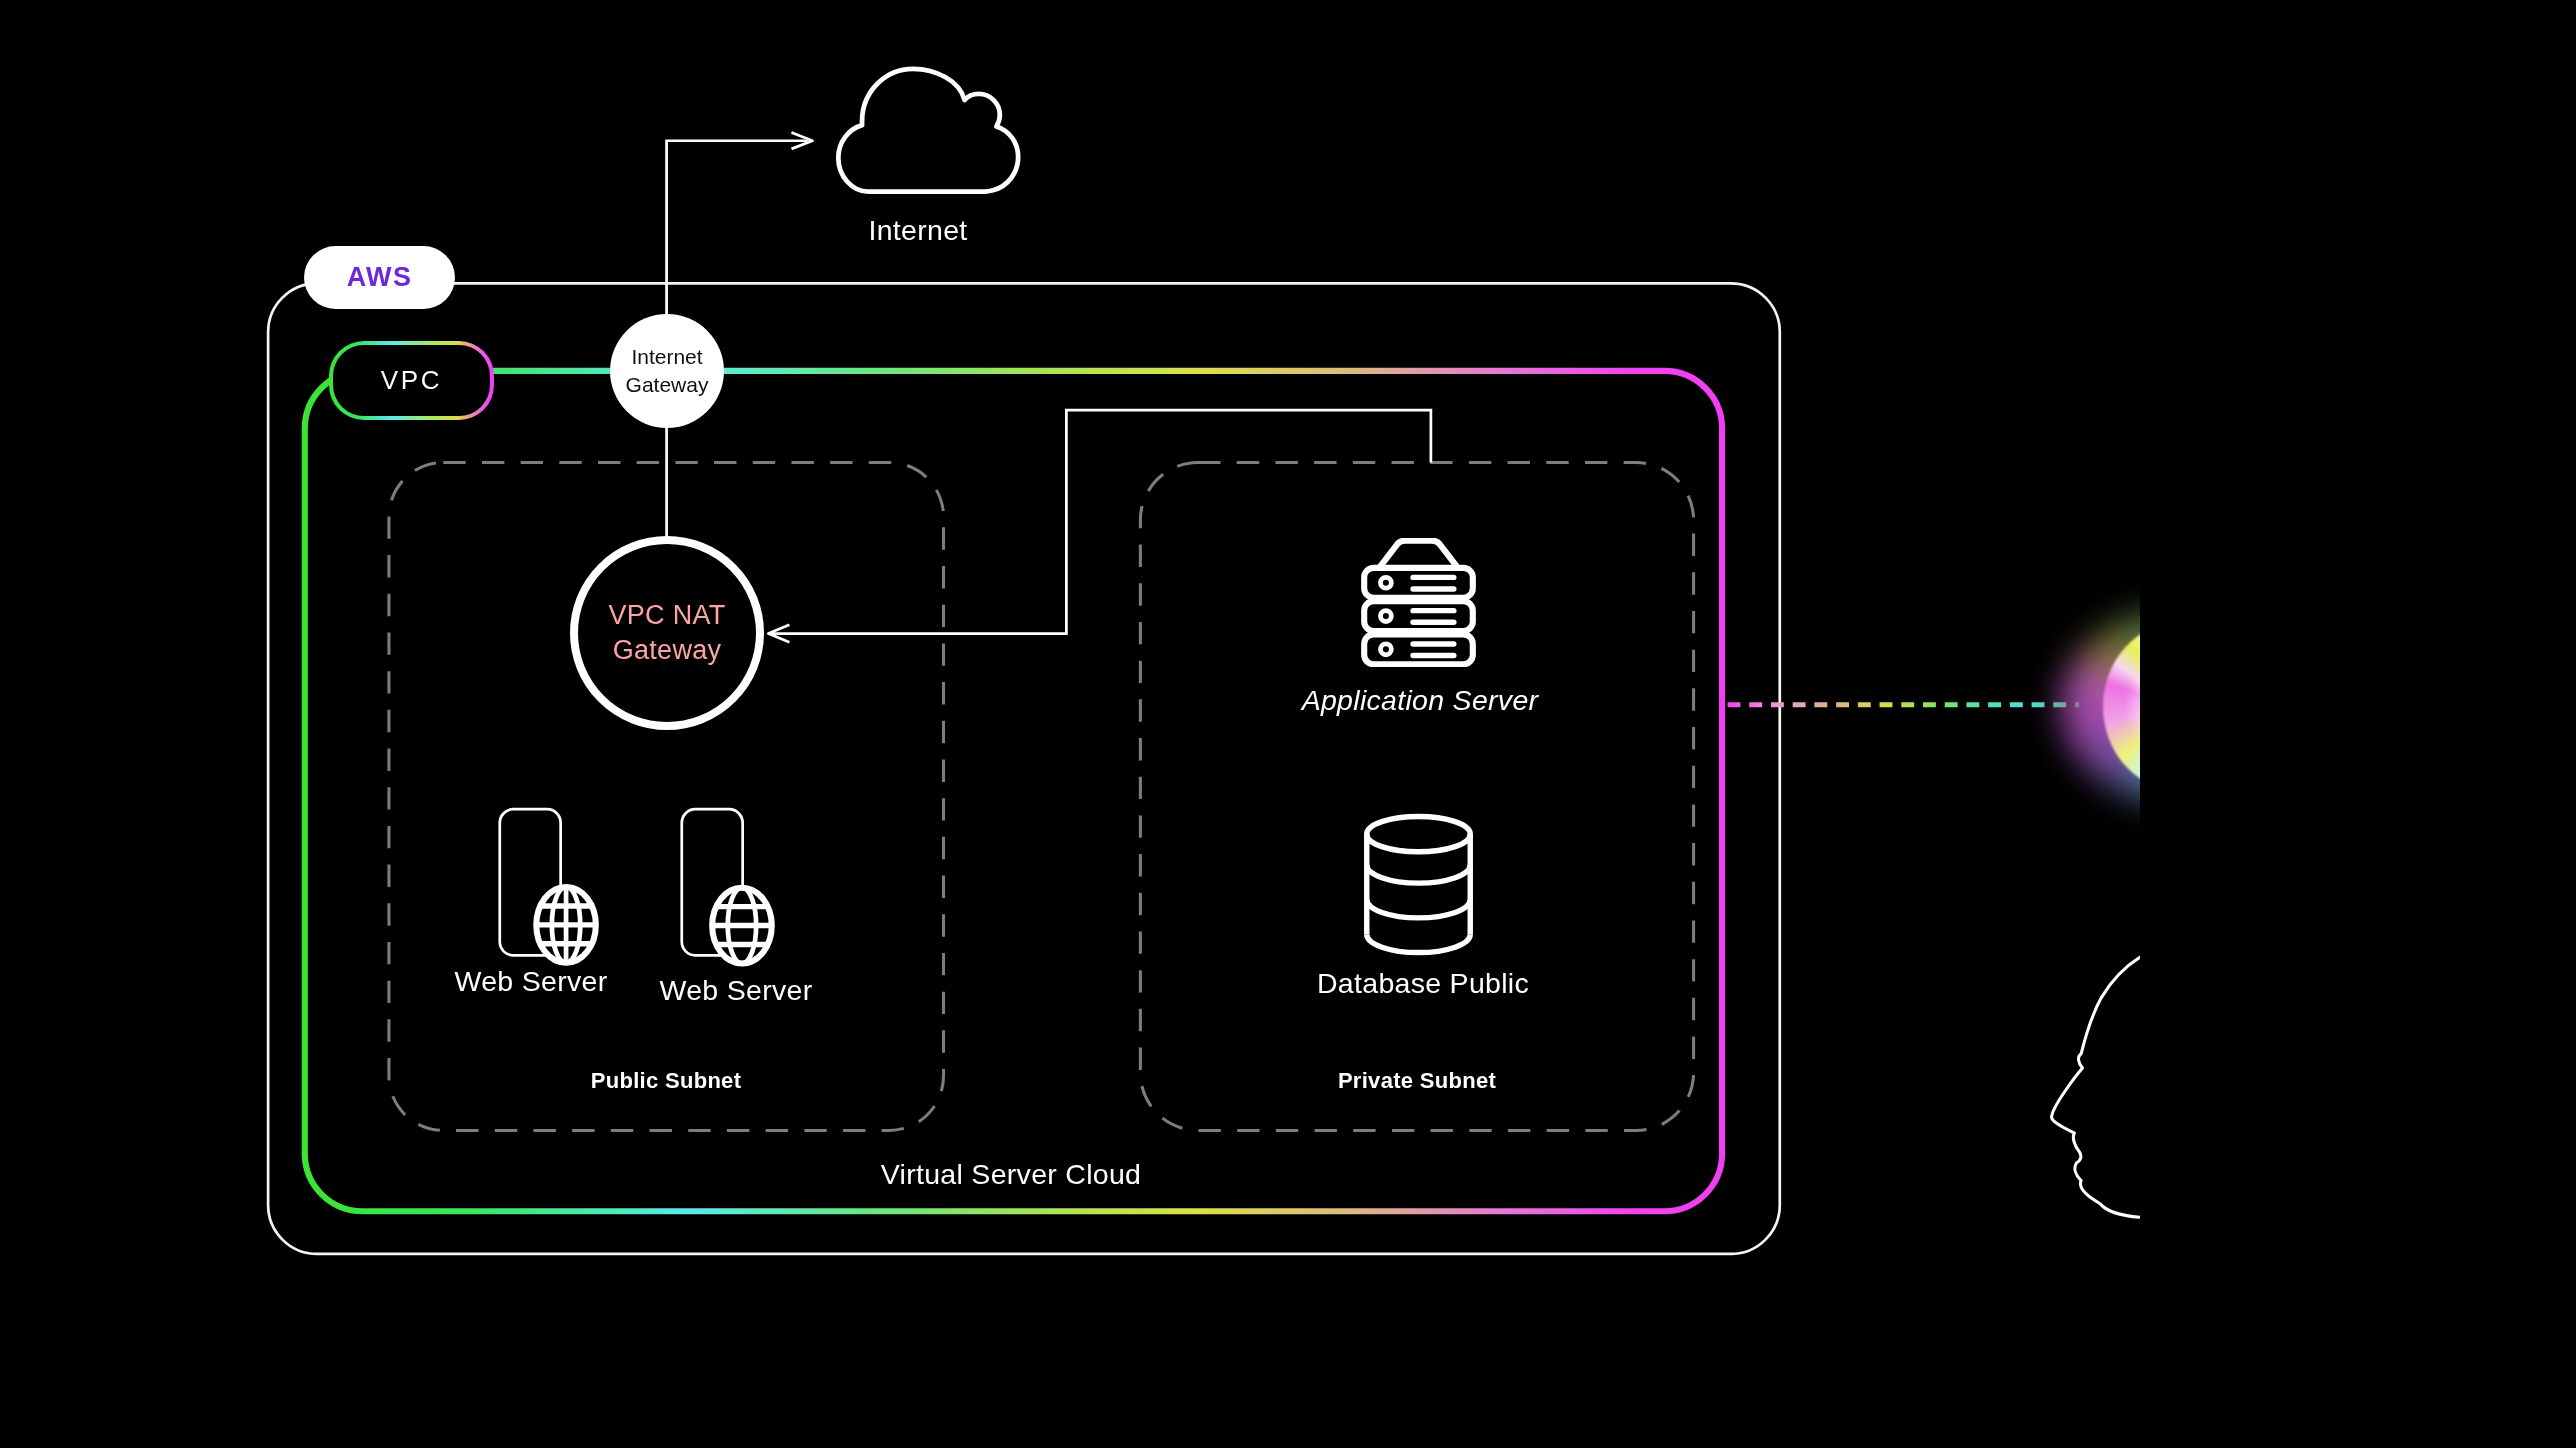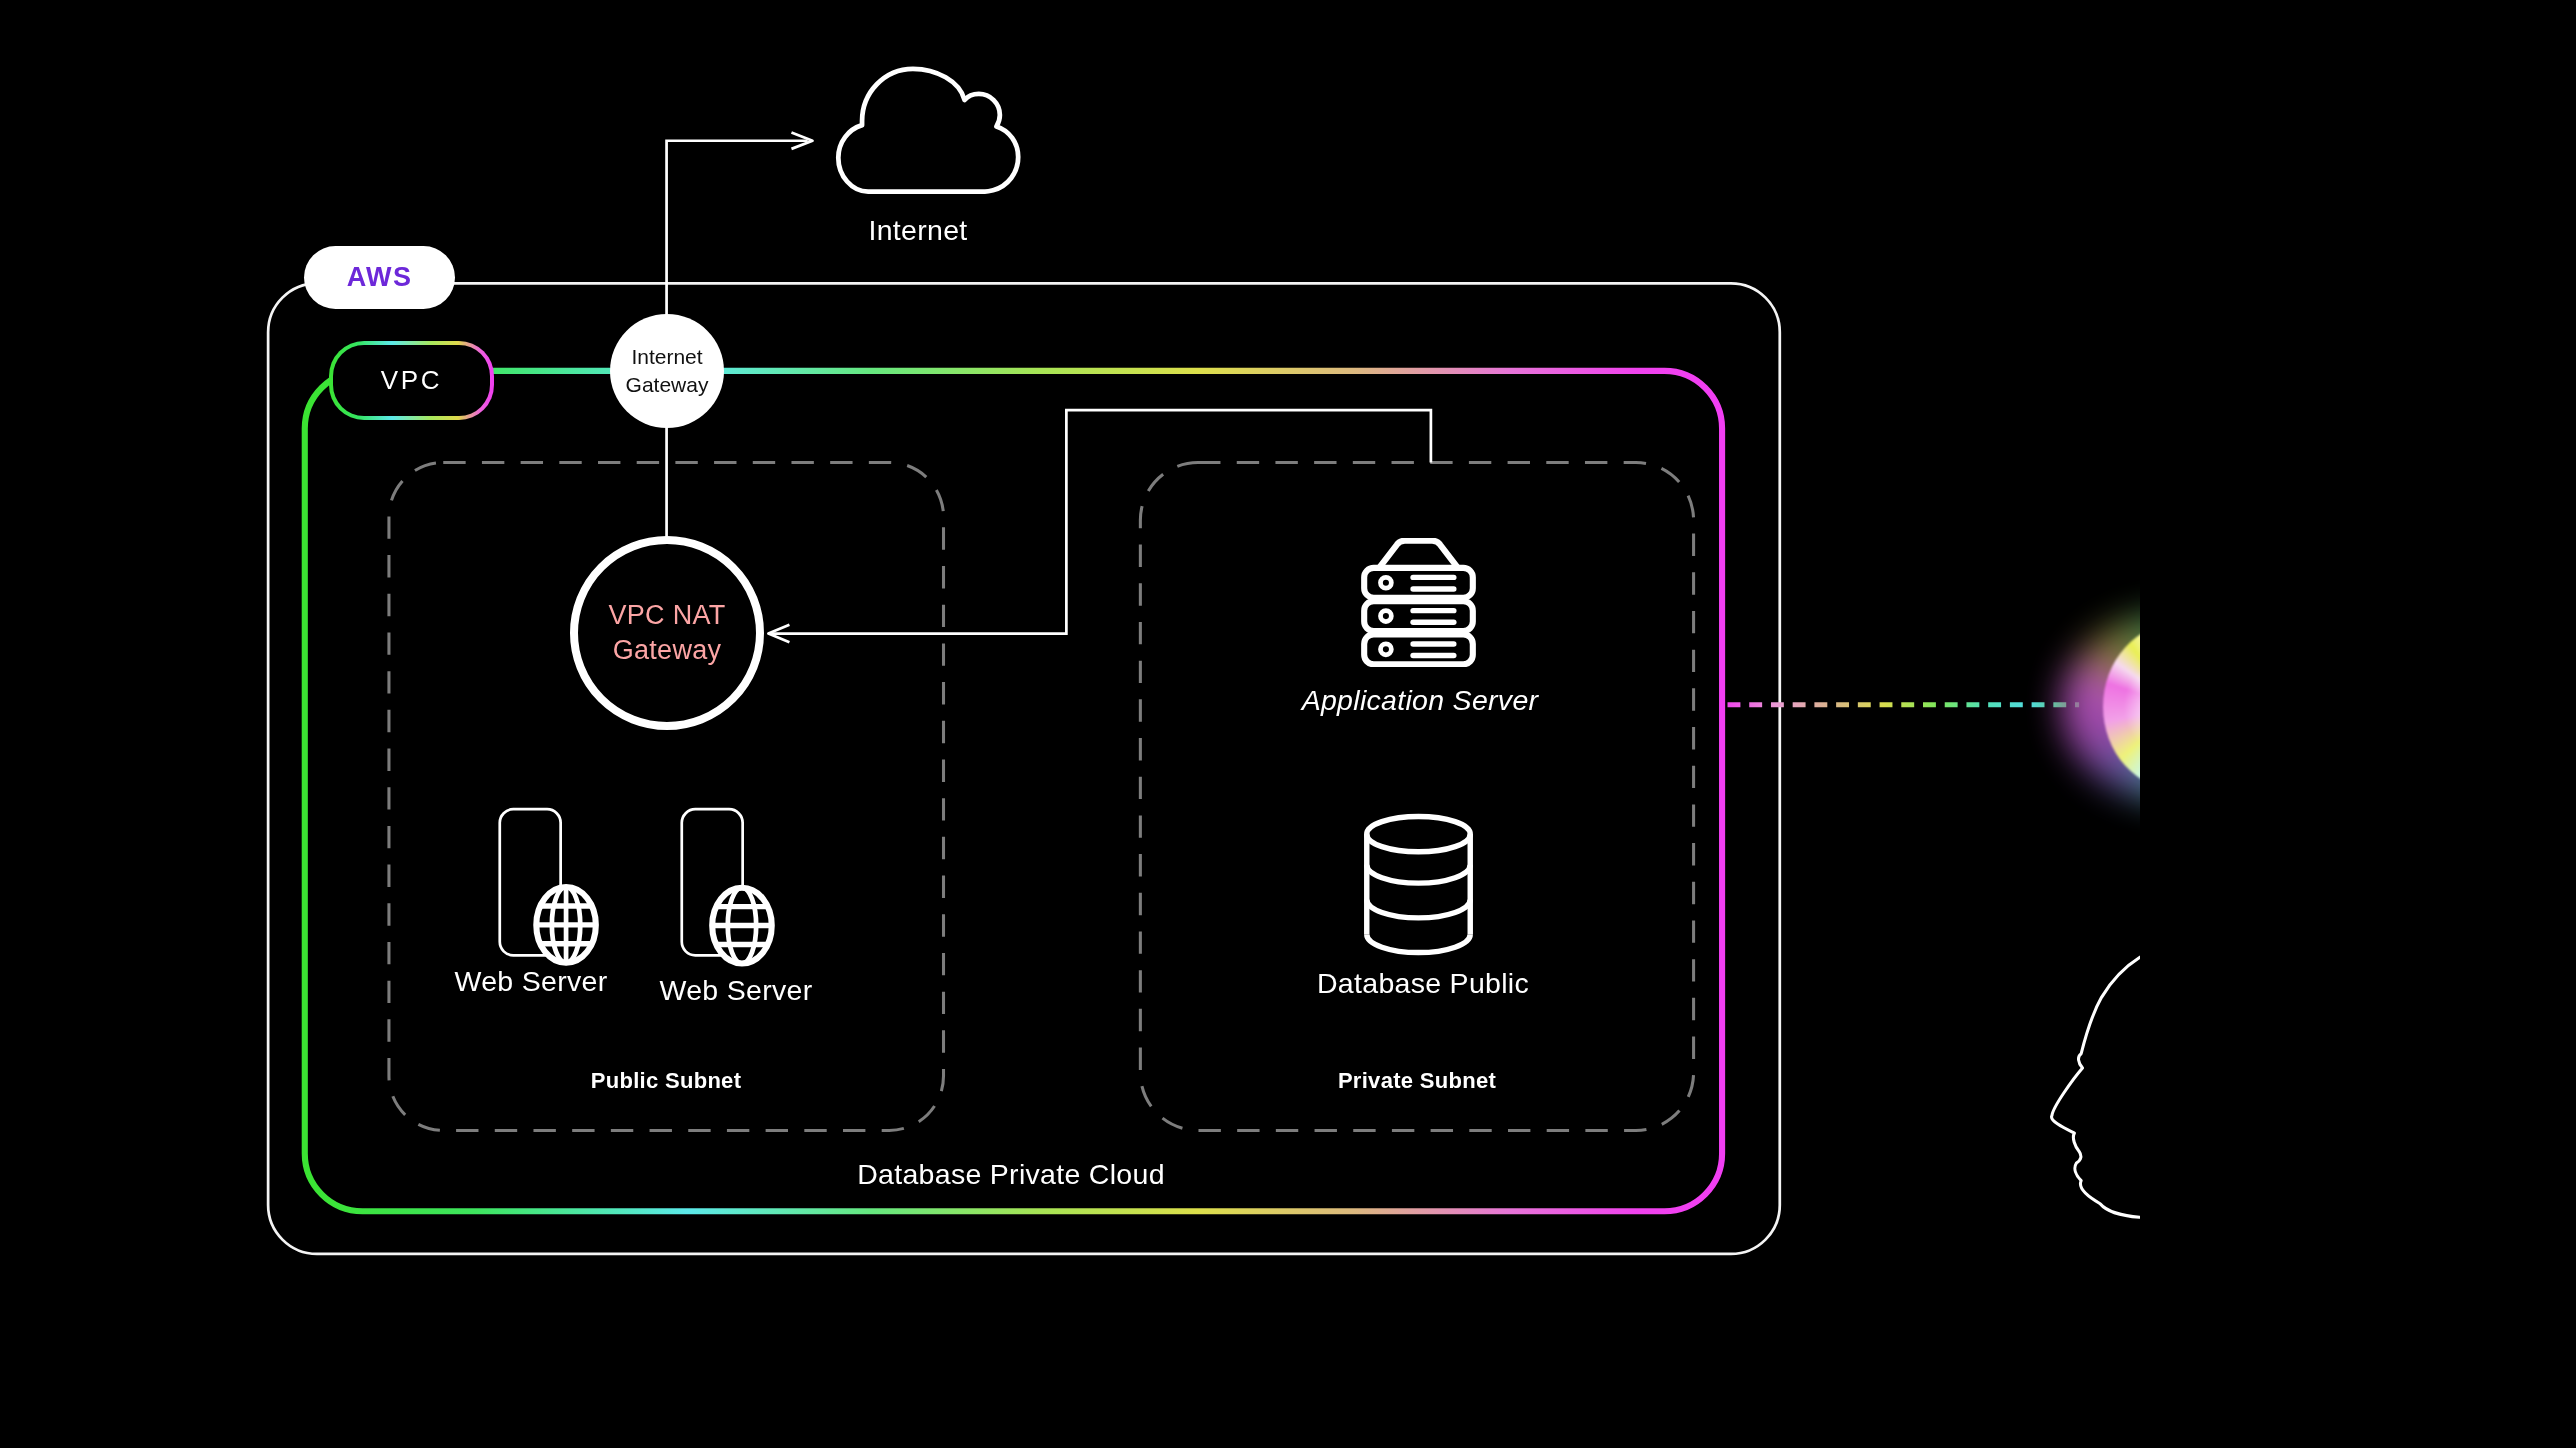--- a/index.html
+++ b/index.html
@@ -186,21 +186,21 @@
         <path d="M159,31 V178"></path>
       <path d="M7,76  C7,91 41,103 83,103 C125,103 159,91 159,76"></path>
       <path d="M7,127 C7,142 41,154 83,154 C125,154 159,142 159,127"></path>
       <path d="M7,178 C7,193 41,205 83,205 C125,205 159,193 159,178"></path>
     </g>
   </svg>
   <div class="lbl" style="left:1423px;top:983px;">Database Public</div>
 
   <div class="lbl bold" style="left:666px;top:1081px;">Public Subnet</div>
   <div class="lbl bold" style="left:1417px;top:1081px;">Private Subnet</div>
-  <div class="lbl" style="left:1011px;top:1174px;">Database Private Cloud</div>
+  <div class="lbl" style="left:1011px;top:1174px;">Virtual Server Cloud</div>
 
   <div>
     <div class="logo-glow"></div>
     <div class="logo-ring"></div>
     <div class="logo-hole"></div>
     <div class="logo-hole-dark"></div>
   </div>
 
 </div>
 

